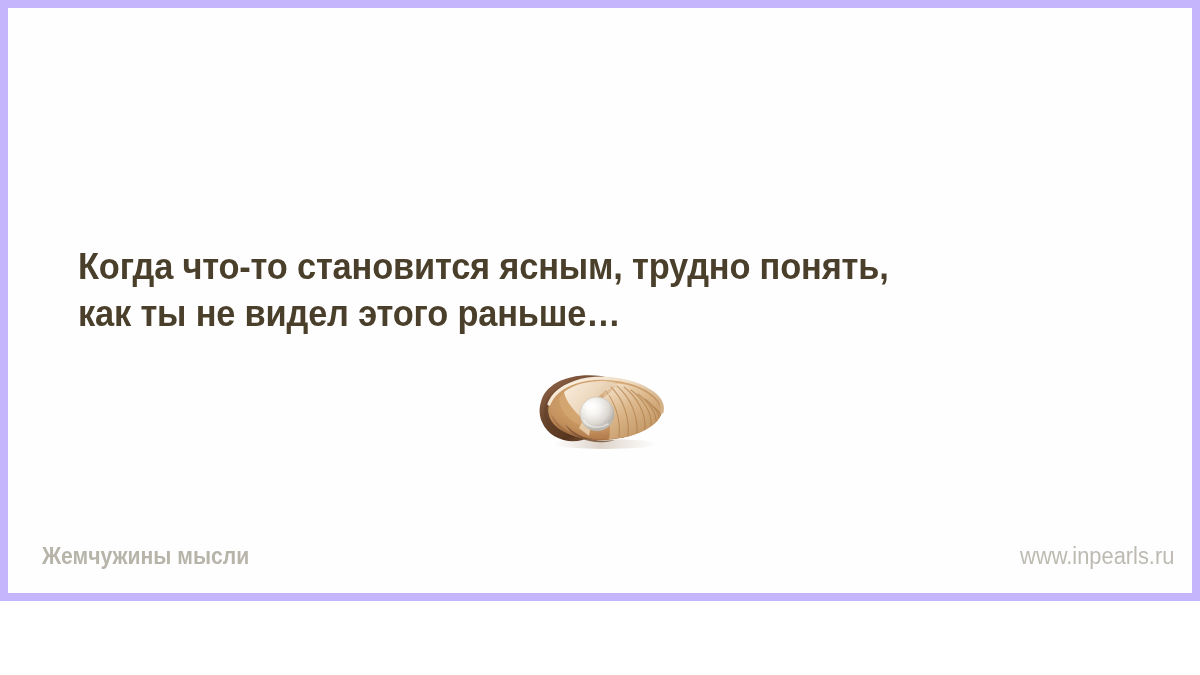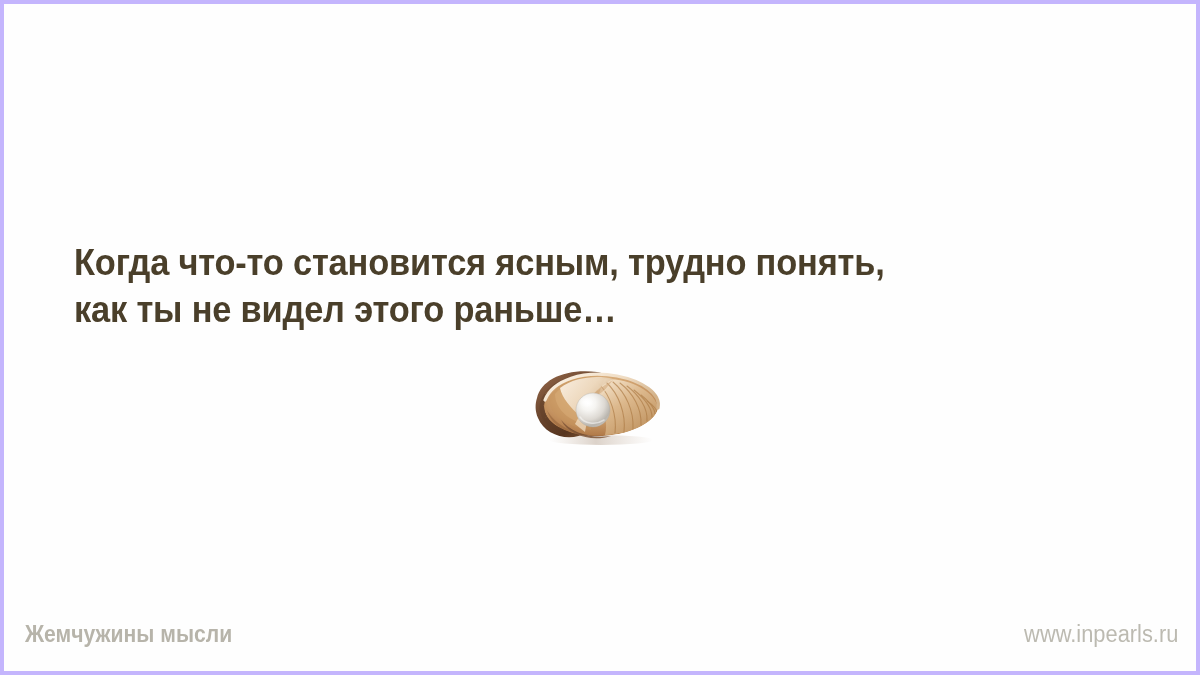--- a/index.html
+++ b/index.html
@@ -5,24 +5,24 @@
 <style>
   html, body {
     margin: 0;
     padding: 0;
     background: #ffffff;
   }
 
   .card {
     position: relative;
     width: 1200px;
-    height: 675px;
+    height: 601px;
     box-sizing: border-box;
     background: #fefefe;
-    border: 4px solid #c4b5fd;
+    border: 8px solid #c4b5fd;
     overflow: hidden;
     font-family: "Liberation Sans", "DejaVu Sans", sans-serif;
   }
 
   
   .quote-block {
     position: absolute;
     left: 70px;
     top: 235px;
     width: 1070px;
@@ -51,21 +51,21 @@
   }
   .illustration svg {
     display: block;
     width: 140px;
     height: 82px;
   }
 
   
   .footer {
     position: absolute;
-    left: 3px;
+    left: 16px;
     right: 0;
     bottom: 22px;
     height: 30px;
     padding: 0 18px;
     box-sizing: border-box;
     display: flex;
     align-items: flex-end;
     justify-content: space-between;
   }
 

